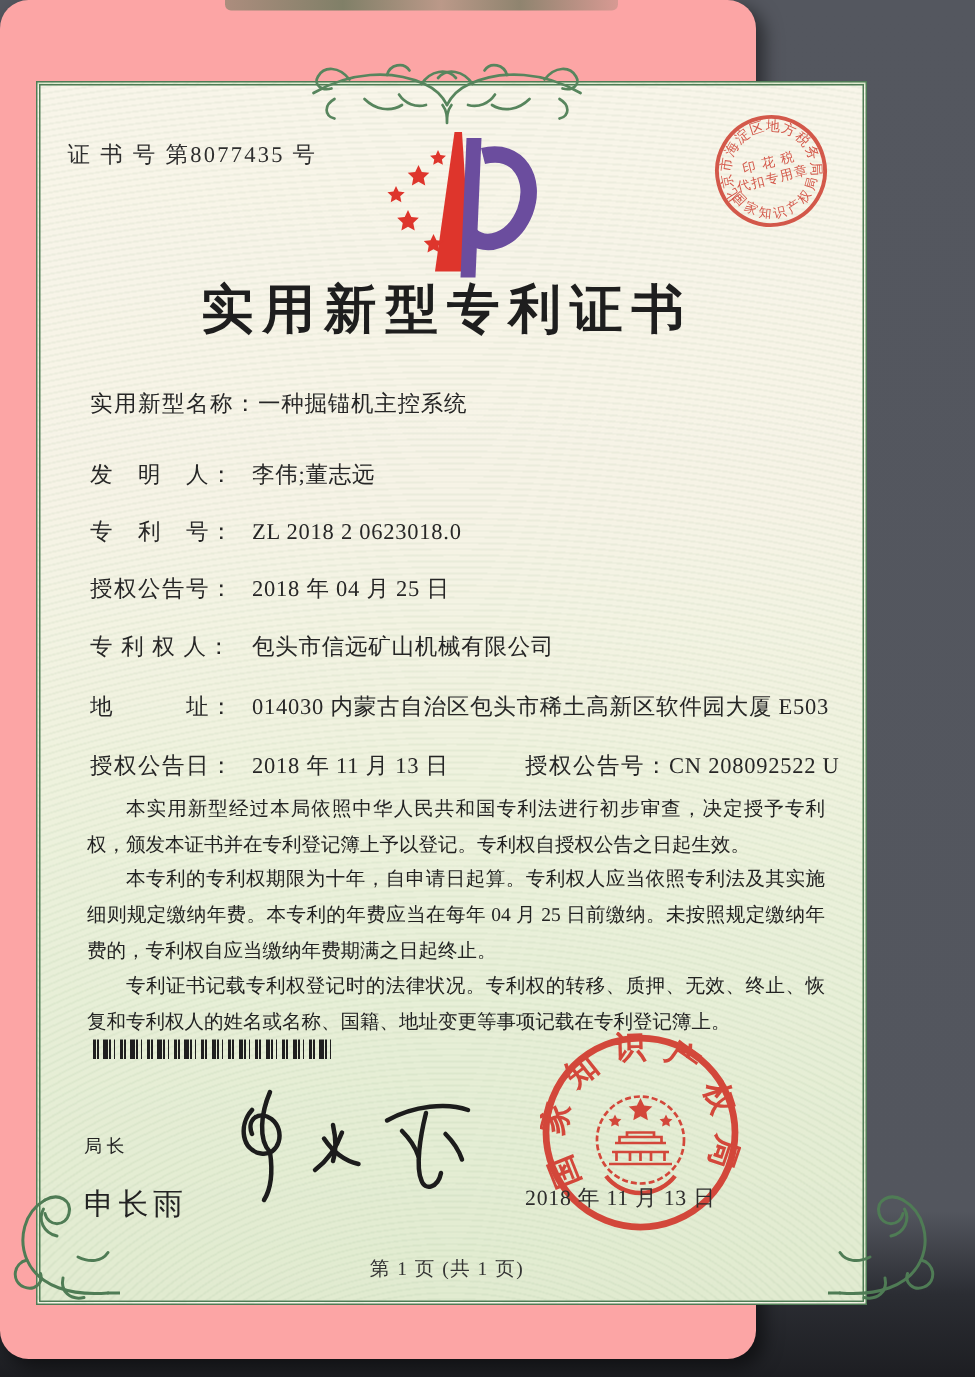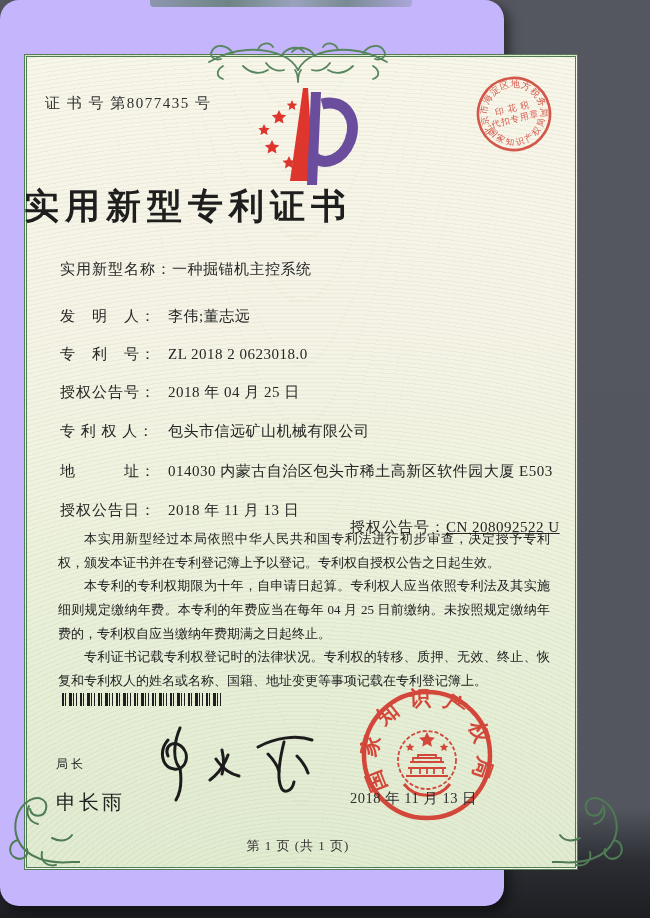--- a/index.html
+++ b/index.html
@@ -3,21 +3,21 @@
 <meta charset="utf-8">
 <style>
   html,body{margin:0;padding:0;}
   body{
     width:650px;height:918px;position:relative;overflow:hidden;
     background:linear-gradient(180deg,#54575f 0%,#53565e 88%,#2b2d33 94%,#1d1e22 100%);
     font-family:"Liberation Serif", serif;
   }
   .paper{
     position:absolute;left:0;top:0;width:504px;height:906px;
-    background:#c4b5fd;
+    background:#fca5a5;
     box-shadow:5px 5px 12px rgba(0,0,0,.5);
     border-radius:19px;
   }
   .top-edge-orn{
     position:absolute;left:150px;top:0;width:262px;height:7px;
     background:linear-gradient(90deg,rgba(70,110,75,.55) 0,rgba(70,110,75,.85) 30%,rgba(90,135,95,.5) 55%,rgba(70,110,75,.75) 75%,rgba(70,110,75,.25) 100%);
     border-radius:0 0 4px 4px;opacity:.8;
   }
   .frame{
     position:absolute;left:24px;top:54px;width:548px;height:810px;
@@ -27,29 +27,29 @@
       linear-gradient(180deg,#f8f5e9 0%,#f6f3e6 34%,#eff2de 55%,#e8efd8 72%,#e1ebd0 100%);
   }
   .flourish-top{position:absolute;left:203px;top:36px;}
   .corner-fl{position:absolute;}
   .corner-fl.left{left:6px;top:792px;}
   .corner-fl.right{left:552px;top:792px;transform:scaleX(-1);}
   .cert-no{position:absolute;left:45px;top:94px;font-size:15px;letter-spacing:1.5px;color:#2e2e2e;}
   .logo{position:absolute;left:244px;top:84px;}
   .tax-seal{position:absolute;left:474px;top:74px;transform:rotate(-14deg);opacity:.88;}
   .page-title{
-    position:absolute;left:24px;top:183px;width:548px;text-align:left;
+    position:absolute;left:24px;top:183px;width:548px;text-align:center;
     font-size:35px;font-weight:600;letter-spacing:6px;color:#1e1e1e;
   }
   .fields{position:absolute;left:60px;top:0;right:40px;font-size:15px;color:#262626;}
   .frow{position:absolute;left:0;white-space:nowrap;}
   .flabel{display:inline-block;min-width:108px;letter-spacing:1px;}
   .fvalue{letter-spacing:.5px;}
   .r1{top:260px}.r2{top:307px}.r3{top:345px}.r4{top:383px}.r5{top:422px}.r6{top:462px}.r7{top:501px}
-  .pair2{position:absolute;left:290px;top:17px;white-space:nowrap;text-decoration:underline;}
+  .pair2{position:absolute;left:290px;top:0;white-space:nowrap;}
   .pair2 .flabel{min-width:0;}
   .body-text{
     position:absolute;left:58px;top:527px;width:492px;
     font-size:13px;line-height:1.82;color:#222;text-align:justify;
   }
   .body-text p{margin:0;text-indent:2em;}
   .barcode{
     position:absolute;left:62px;top:693px;width:162px;height:13px;
     background:repeating-linear-gradient(90deg,#1f1f1f 0 2px,transparent 2px 3px,#1f1f1f 3px 4px,transparent 4px 7px,#1f1f1f 7px 10px,transparent 10px 11px,#1f1f1f 11px 12px,transparent 12px 14px,#1f1f1f 14px 15px,transparent 15px 18px);
   }

